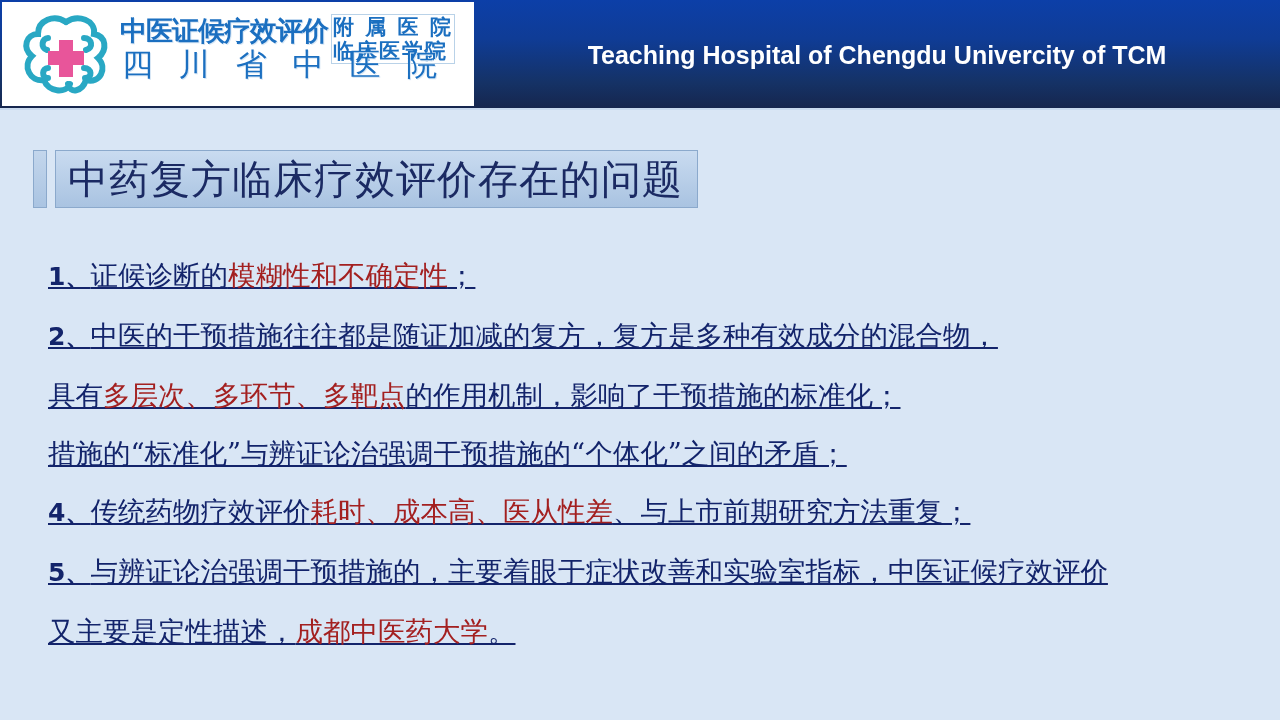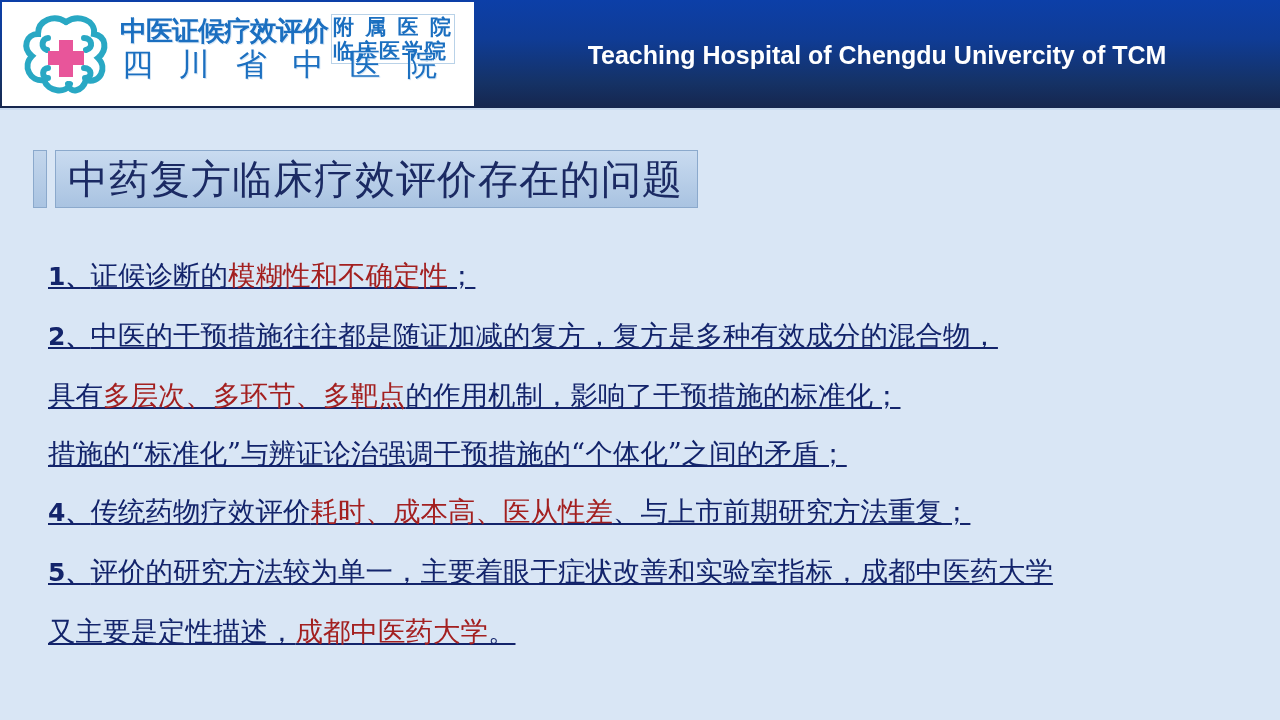--- a/index.html
+++ b/index.html
@@ -242,17 +242,17 @@
       <span class="title-text">中药复方临床疗效评价存在的问题</span>
     </div>
   </div>
 
   <div class="body-text">
       <div class="text-line"><span class="num">1、</span><span>证候诊断的</span><span class="hl">模糊性和不确定性</span><span>；</span></div>
       <div class="text-line"><span class="num">2、</span><span>中医的干预措施往往都是随证加减的复方，复方是多种有效成分的混合物，</span></div>
       <div class="text-line"><span>具有</span><span class="hl">多层次、多环节、多靶点</span><span>的作用机制，影响了干预措施的标准化；</span></div>
       <div class="text-line"><span>措施的“标准化”与辨证论治强调干预措施的“个体化”之间的矛盾；</span></div>
       <div class="text-line"><span class="num">4、</span><span>传统药物疗效评价</span><span class="hl">耗时、成本高、医从性差</span><span>、与上市前期研究方法重复；</span></div>
-      <div class="text-line"><span class="num">5、</span><span>评价的研究方法较为单一，主要着眼于症状改善和实验室指标，成都中医药大学</span></div>
+      <div class="text-line"><span class="num">5、</span><span>与辨证论治强调干预措施的，主要着眼于症状改善和实验室指标，中医证候疗效评价</span></div>
       <div class="text-line"><span>又主要是定性描述，</span><span class="hl">成都中医药大学</span><span>。</span></div>
     </div>
 
 </div>
 
 </body></html>

